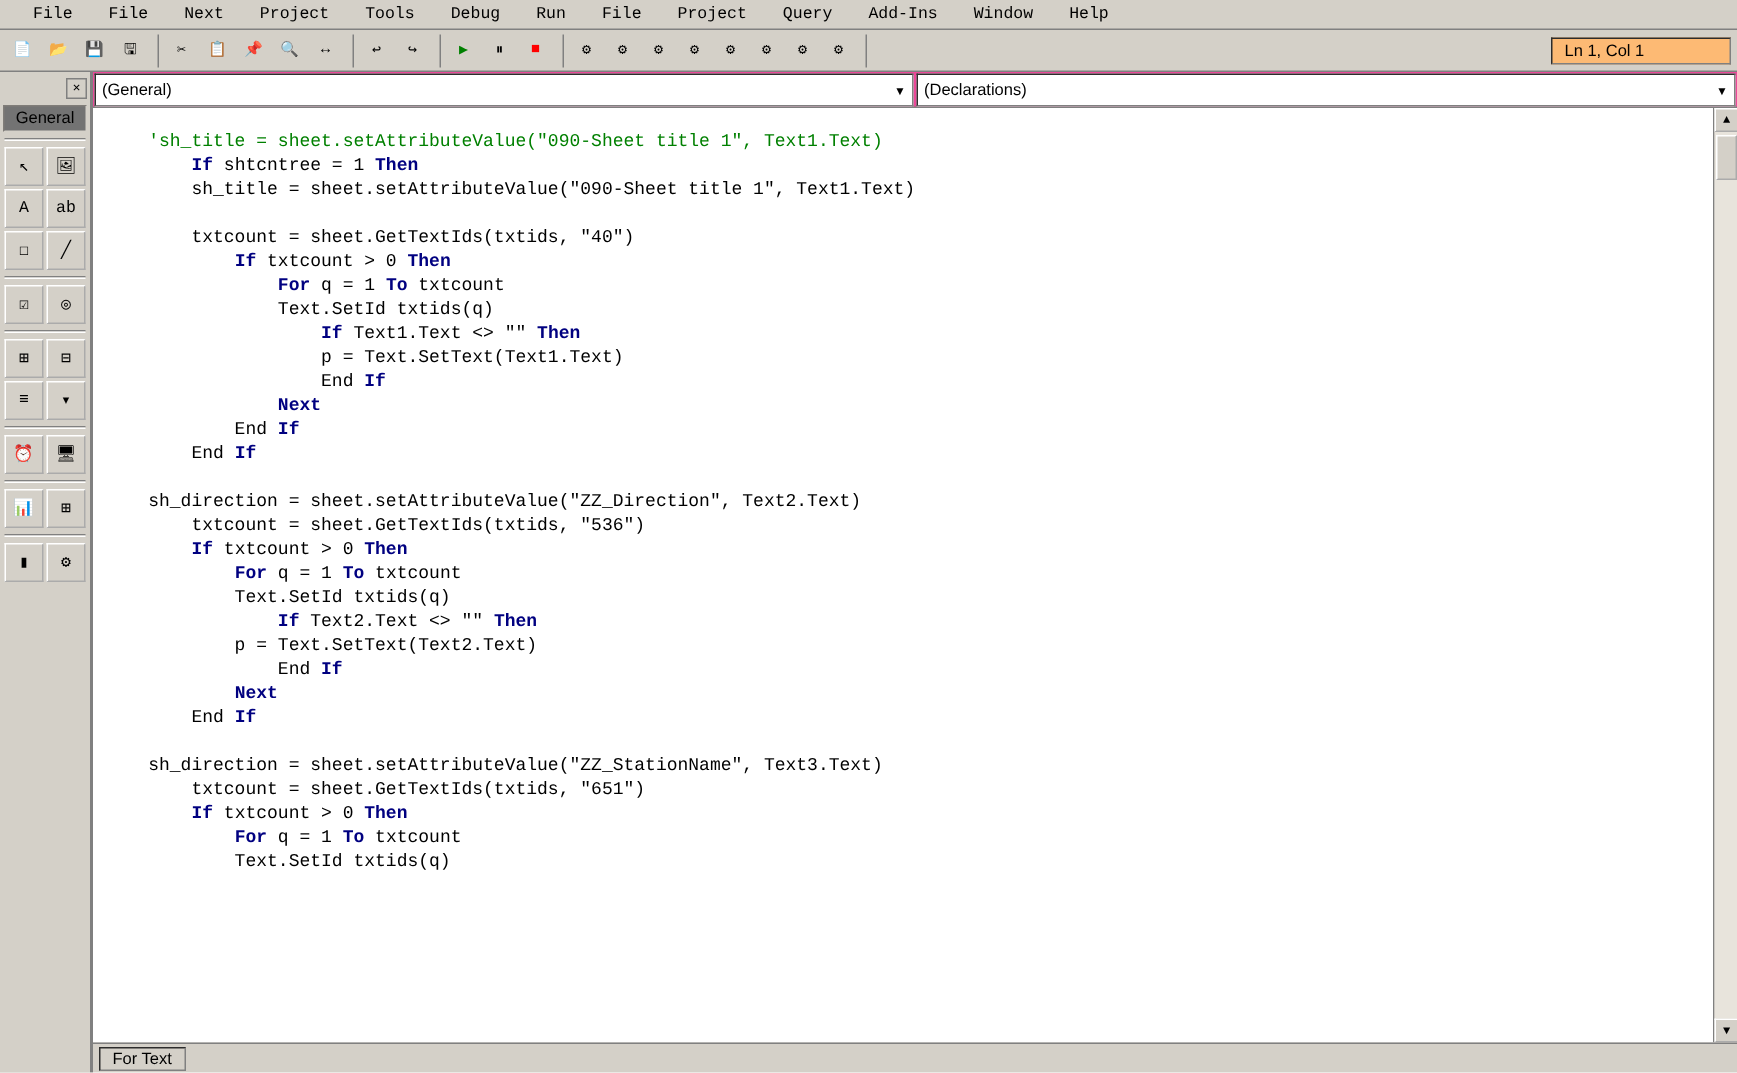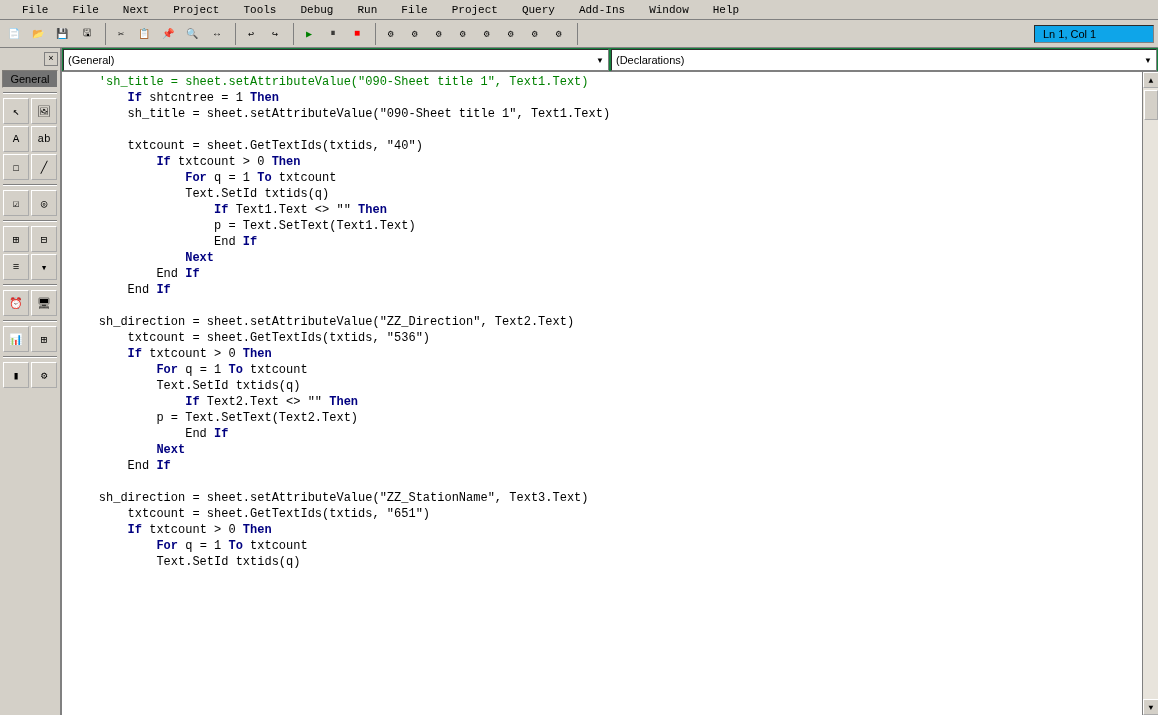--- a/index.html
+++ b/index.html
@@ -55,21 +55,21 @@
       width: 4px;
       height: 22px;
       border-right: 1px solid #808080;
       margin: 0 2px;
     }
     .toolbar-status {
       margin-left: auto;
       font-size: 11px;
       font-family: 'Segoe UI', Tahoma, sans-serif;
       padding: 2px 8px;
-      background: #0ea5e9;
+      background: #fdba74;
       border: 1px inset #808080;
       min-width: 120px;
     }
 
     
     .main-layout {
       display: flex;
       height: calc(715px - 20px - 28px);
     }
 
@@ -135,21 +135,21 @@
       flex: 1;
       display: flex;
       flex-direction: column;
       background: #fff;
       overflow: hidden;
     }
 
     
     .dropdowns-row {
       display: flex;
-      background: #15803d;
+      background: #ec4899;
       border-bottom: 1px solid #808080;
       height: 24px;
     }
     .dropdown-select {
       flex: 1;
       height: 22px;
       background: #fff;
       border: 1px inset #808080;
       font-size: 11px;
       font-family: 'Segoe UI', Tahoma, sans-serif;
@@ -168,21 +168,21 @@
     
     .code-editor {
       flex: 1;
       display: flex;
       overflow: hidden;
       background: #fff;
     }
     .code-content {
       flex: 1;
       overflow: auto;
-      padding: 2px 8px;
+      padding: 14px 8px;
       font-size: 12px;
       font-family: 'Courier New', Courier, monospace;
       line-height: 16px;
       color: #000;
       background: #fff;
       white-space: pre;
     }
     .code-content::-webkit-scrollbar { width: 14px; height: 14px; }
     .code-content::-webkit-scrollbar-track { background: #d4d0c8; }
     .code-content::-webkit-scrollbar-thumb { background: #a0a0a0; border: 1px solid #808080; }
@@ -389,15 +389,18 @@
 </div>
       <div class="scrollbar-v">
         <div class="scrollbar-btn">▲</div>
         <div class="scrollbar-track">
           <div class="scrollbar-thumb"></div>
         </div>
         <div class="scrollbar-btn">▼</div>
       </div>
     </div>
 
+    <div class="status-bar">
+      <div class="status-item">For Text</div>
+    </div>
 
   </div>
 </div>
 
 </body></html>

